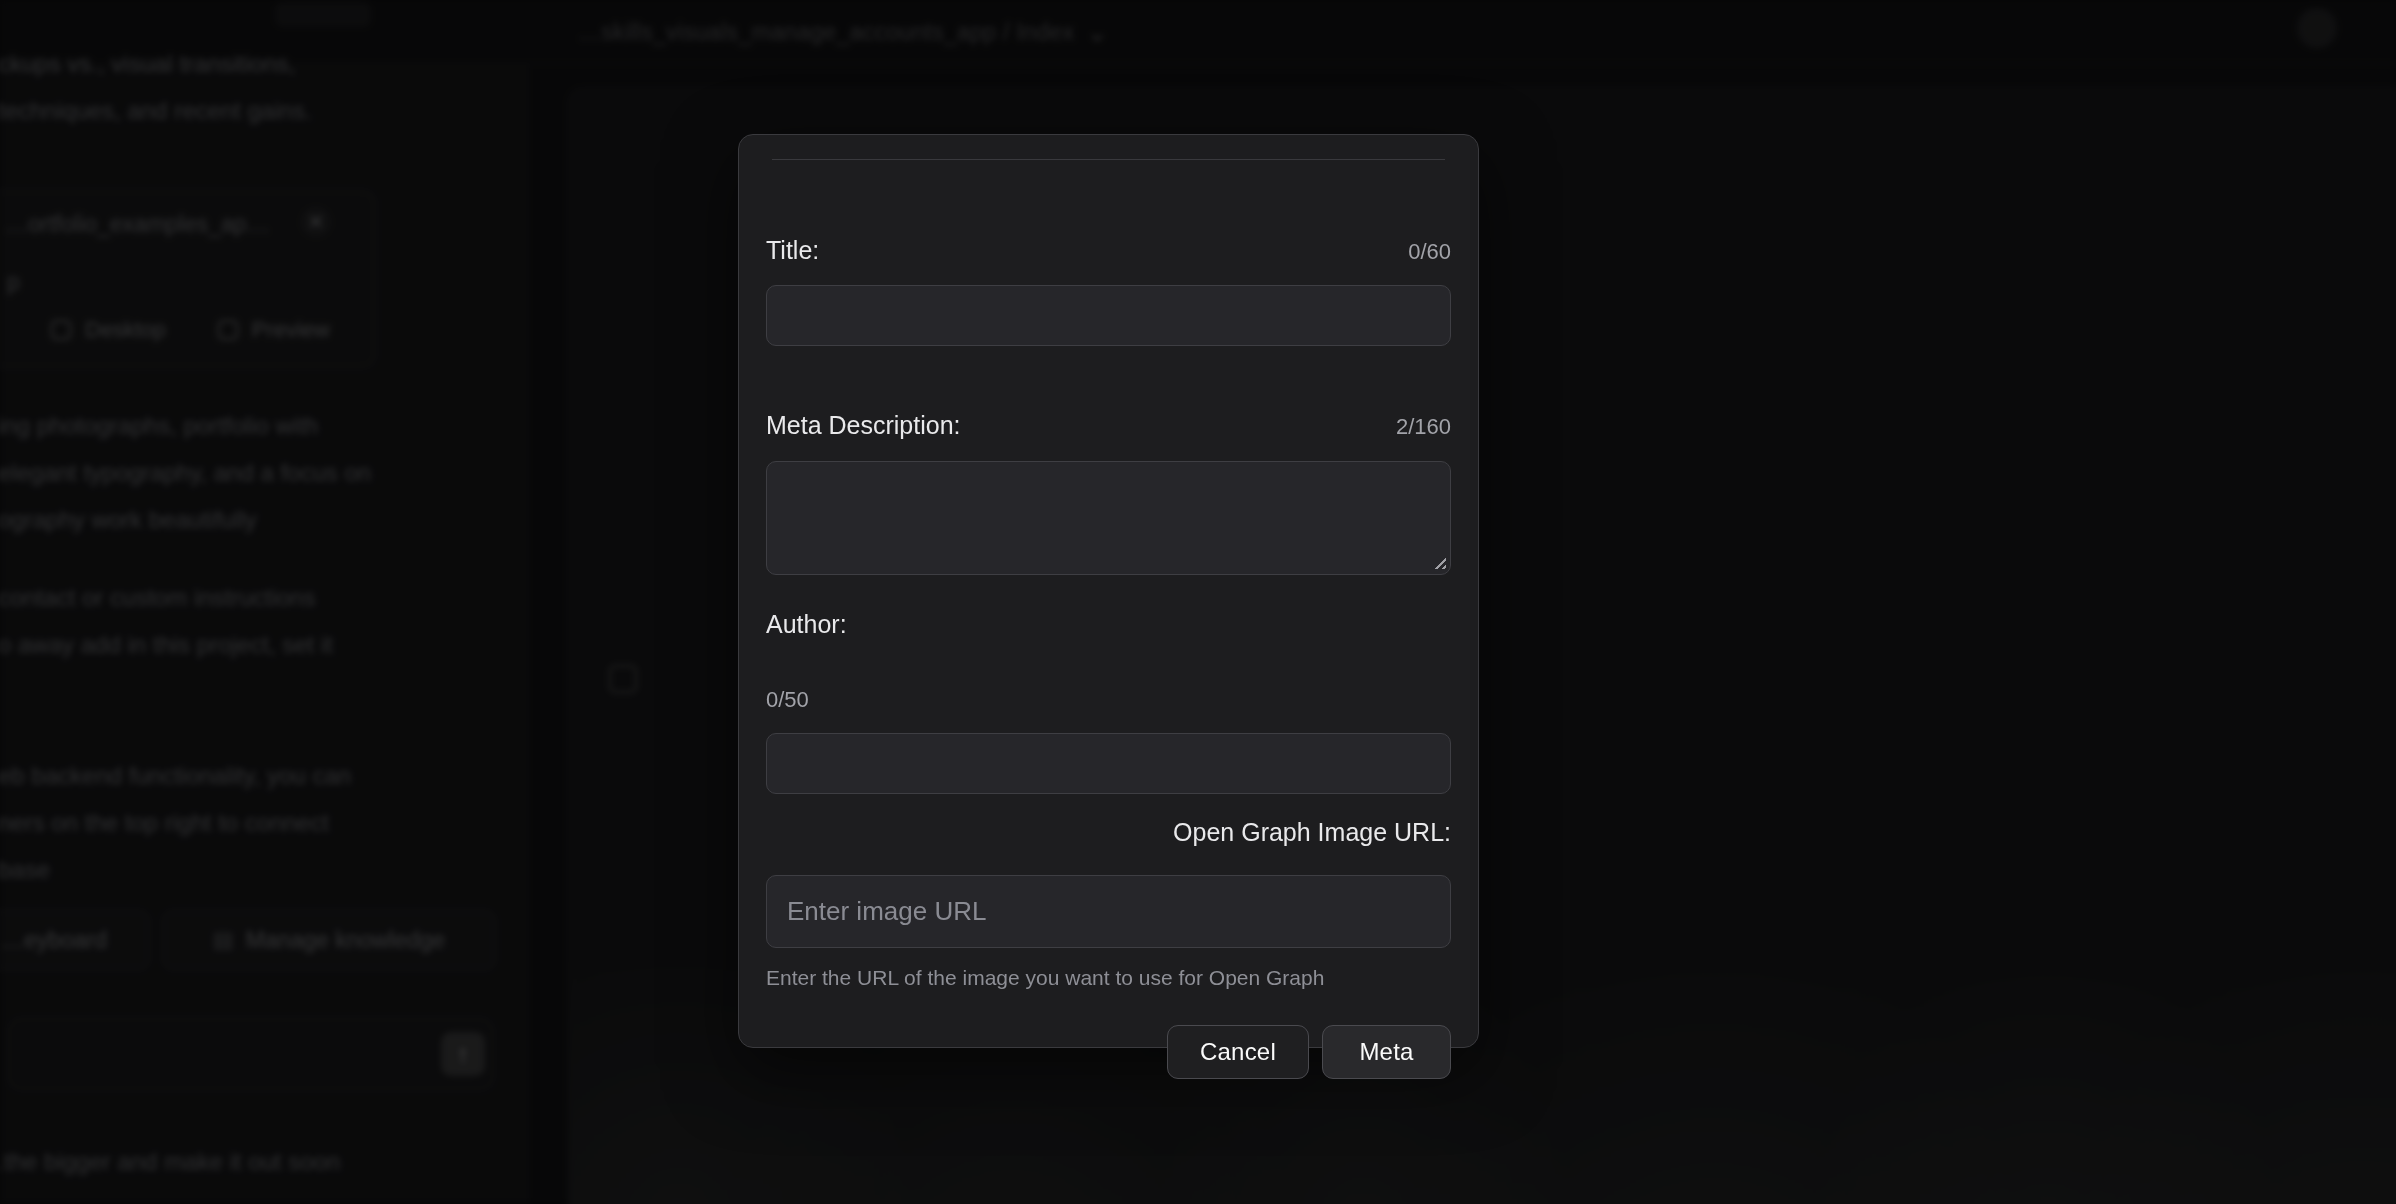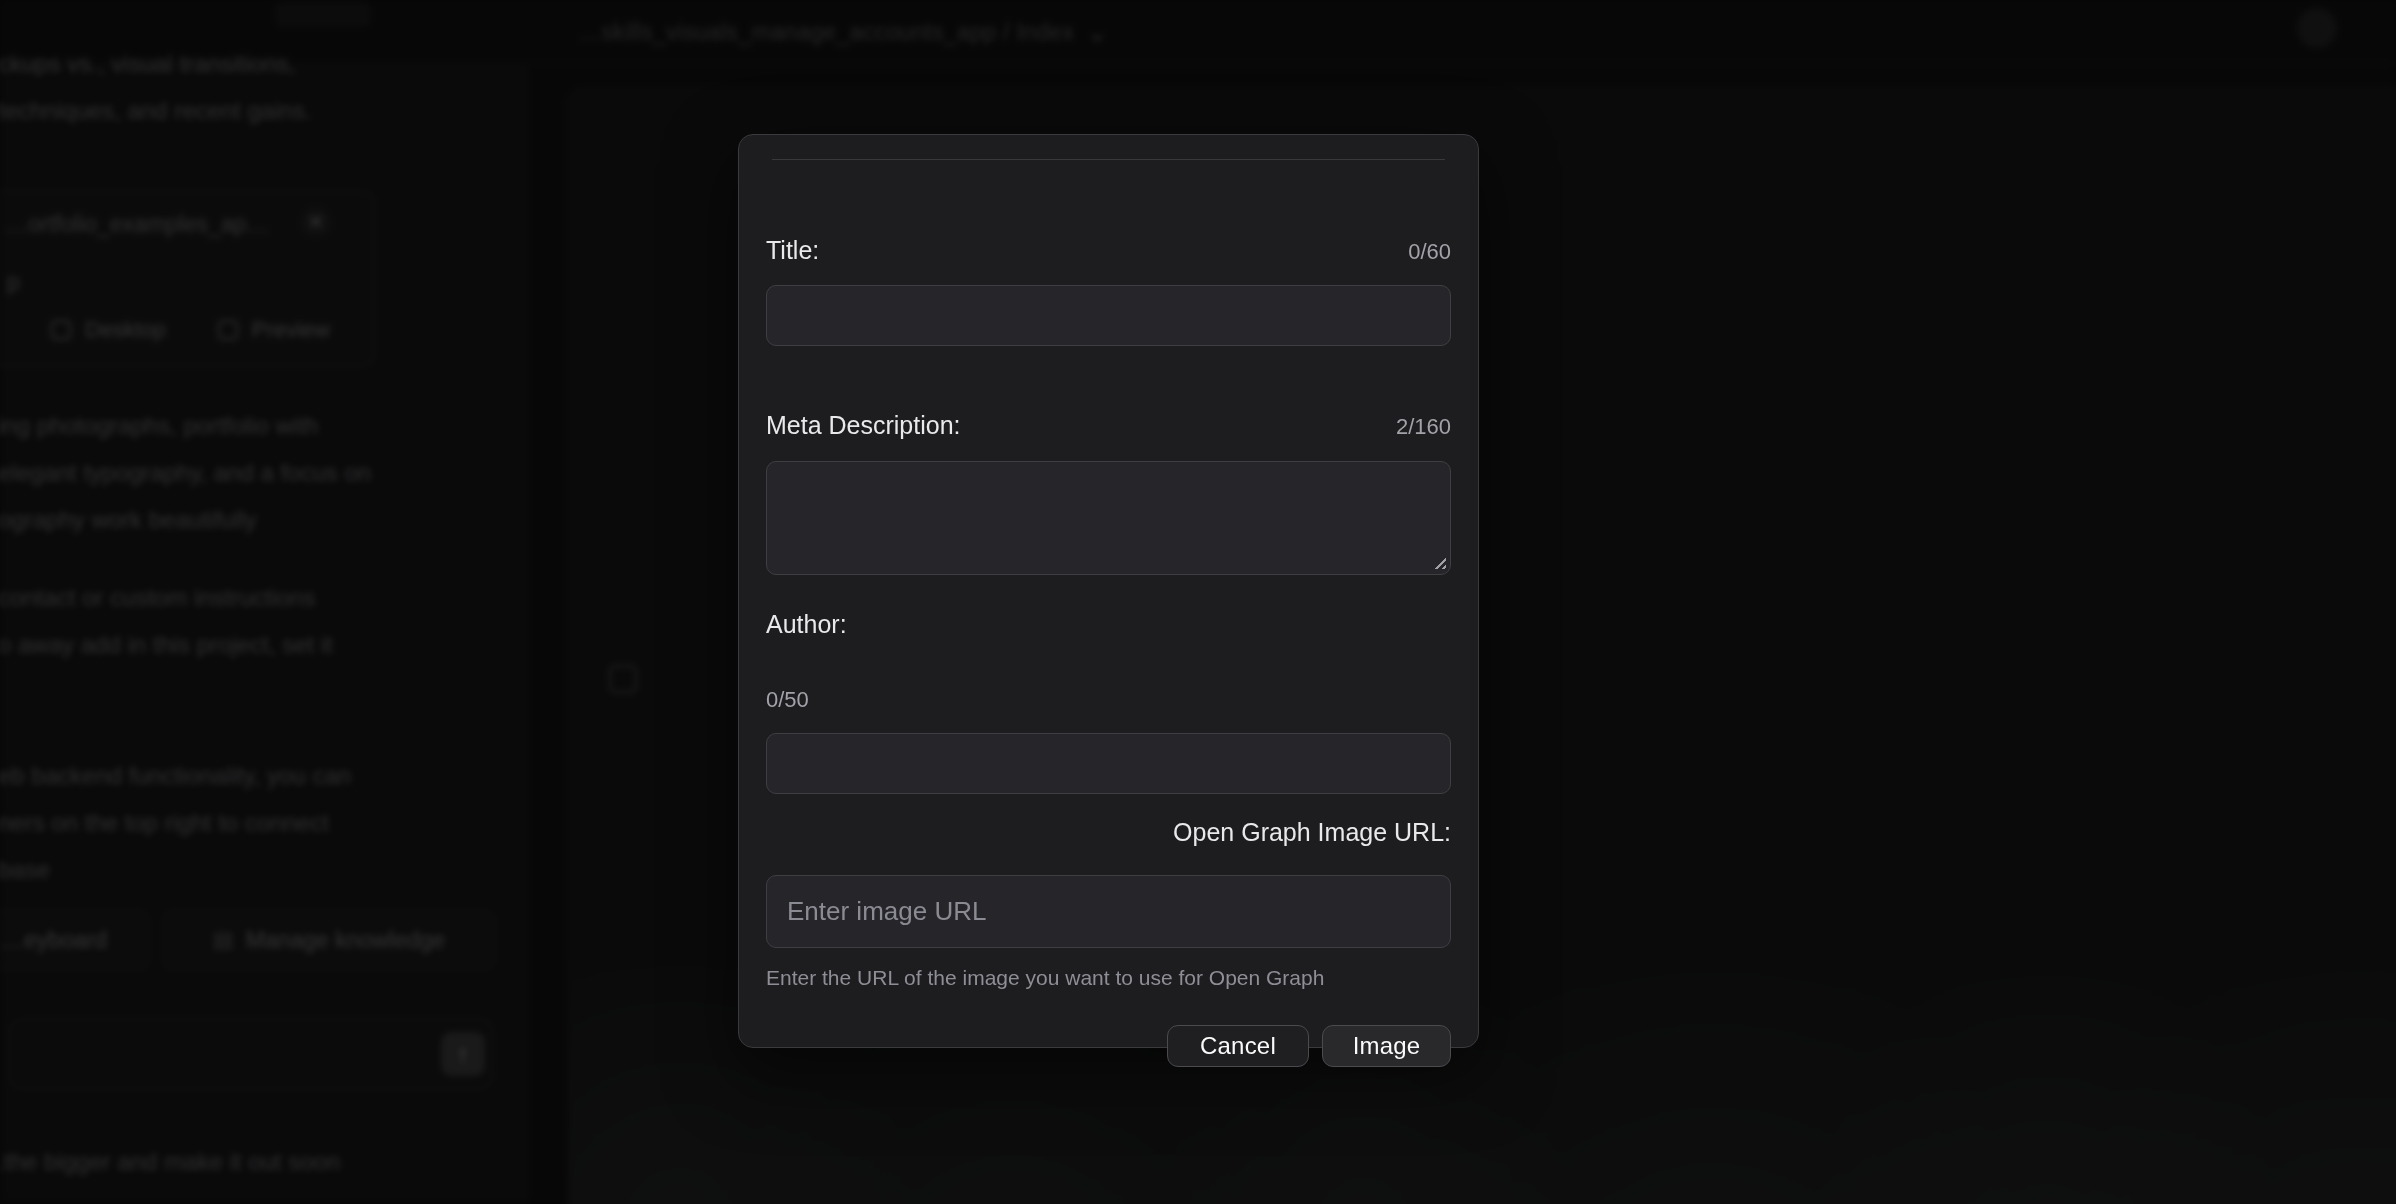--- a/index.html
+++ b/index.html
@@ -93,21 +93,21 @@
   .t-area { display:block; width:100%; height:114px; padding:14px 20px; resize:none;
             background:#26262a; border:1px solid #3e3e43; border-radius:10px;
             color:#e8e8ea; font-size:26px; font-family:"Liberation Sans", sans-serif; outline:none; }
   .resize-handle { position:absolute; right:5px; bottom:6px; width:15px; height:15px;
                    clip-path:polygon(100% 0, 0 100%, 100% 100%);
                    background:repeating-linear-gradient(135deg, transparent 0 3px, #a0a0a6 3px 5px); }
   .og-input { height:73px; margin-top:25px; }
   .og-input::placeholder { color:#8a8b93; opacity:1; }
   .helper { margin-top:14px; font-size:21px; line-height:32px; color:#8e8f96; }
   .m-actions { display:flex; justify-content:flex-end; gap:13px; margin-top:31px; }
-  .btn { height:42px; border-radius:11px; font-size:24px; font-weight:500; letter-spacing:0.2px;
+  .btn { height:54px; border-radius:11px; font-size:24px; font-weight:500; letter-spacing:0.2px;
          font-family:"Liberation Sans", sans-serif; color:#fafafa; cursor:pointer; }
   .btn-cancel { width:142px; background:#1f1f21; border:1px solid #4a4a4f; }
   .btn-apply  { width:129px; background:#29292c; border:1px solid #4a4a4f; }
 </style>
 </head>
 <body>
 
 <div class="screen">
 
   <div class="bg">
@@ -215,18 +215,18 @@
       <input class="t-input" type="text" value="" style="">
 
       <div class="label-row lr-4">
         <span class="f-label">Open Graph Image URL:</span>
       </div>
       <input class="t-input og-input" type="text" placeholder="Enter image URL" style="">
       <div class="helper">Enter the URL of the image you want to use for Open Graph</div>
 
       <div class="m-actions">
         <button class="btn btn-cancel">Cancel</button>
-        <button class="btn btn-apply">Image</button>
+        <button class="btn btn-apply">Meta</button>
       </div>
     </div>
   </div>
 
 </div>
 
 </body></html>

